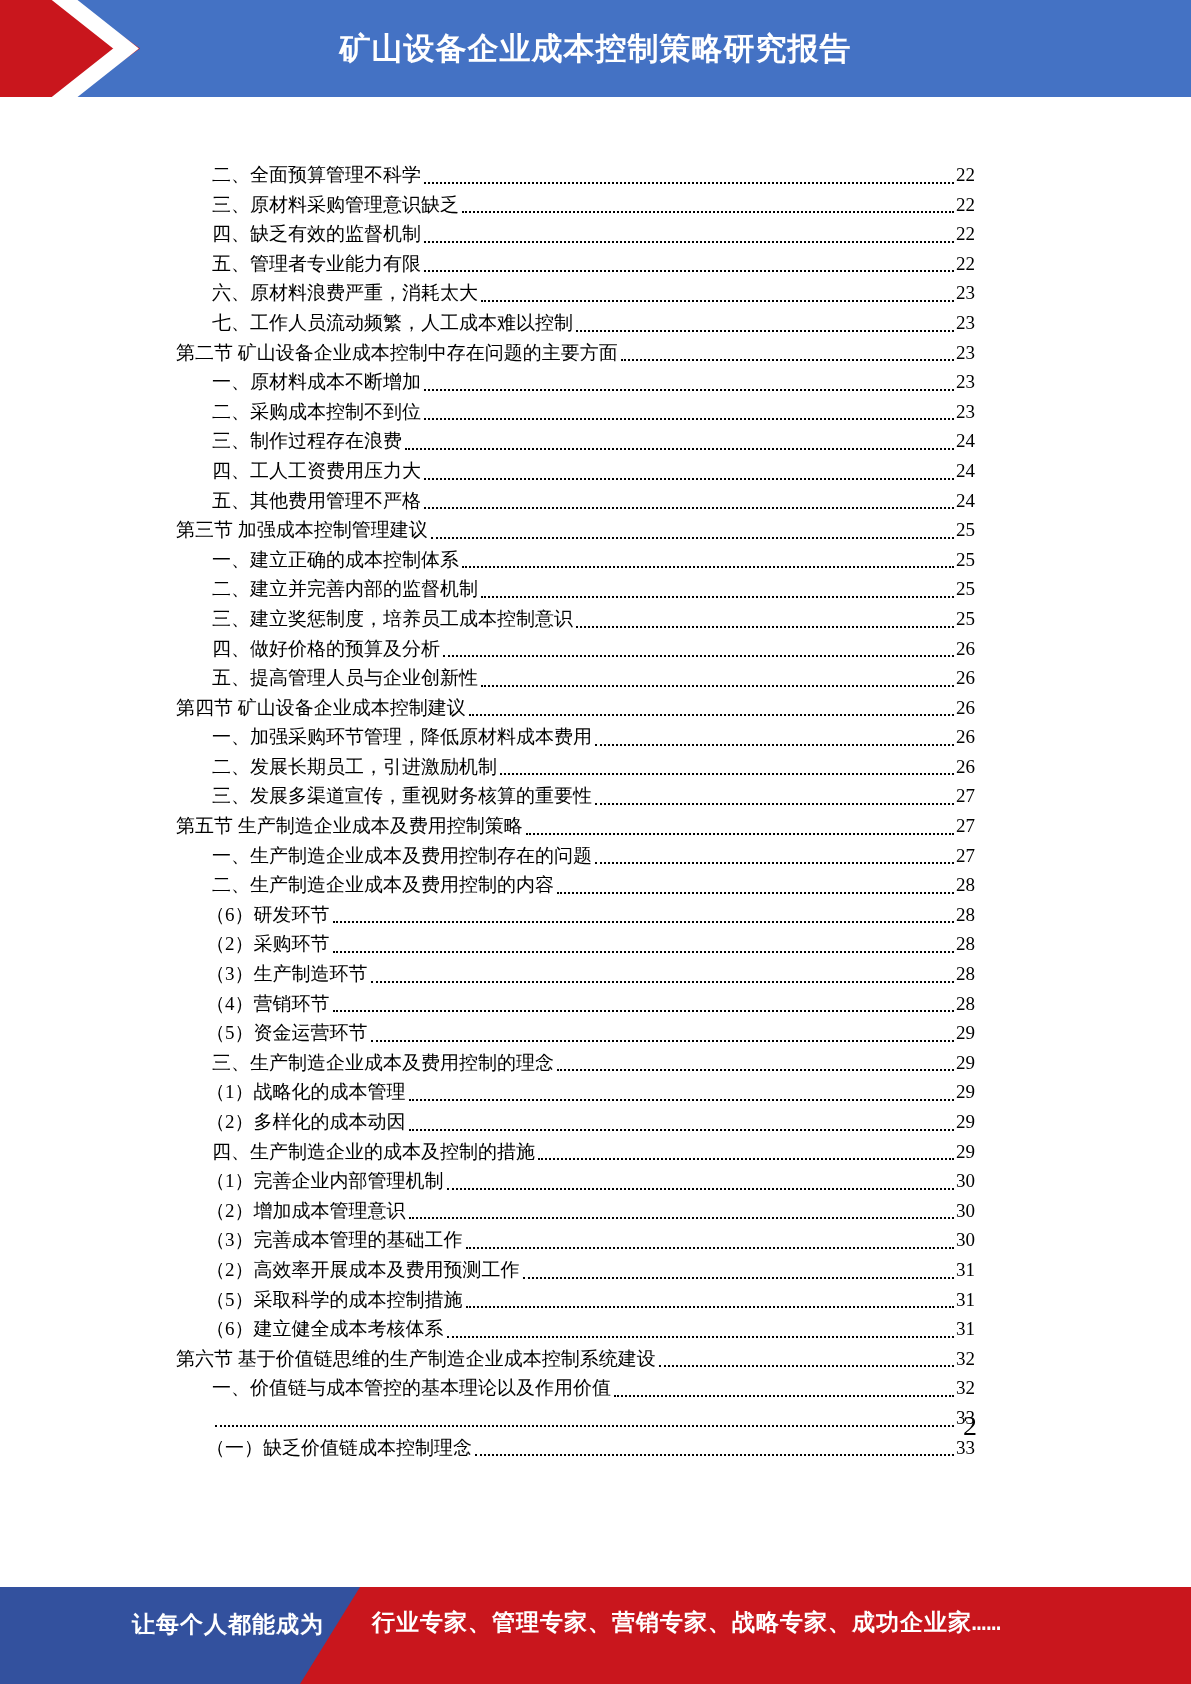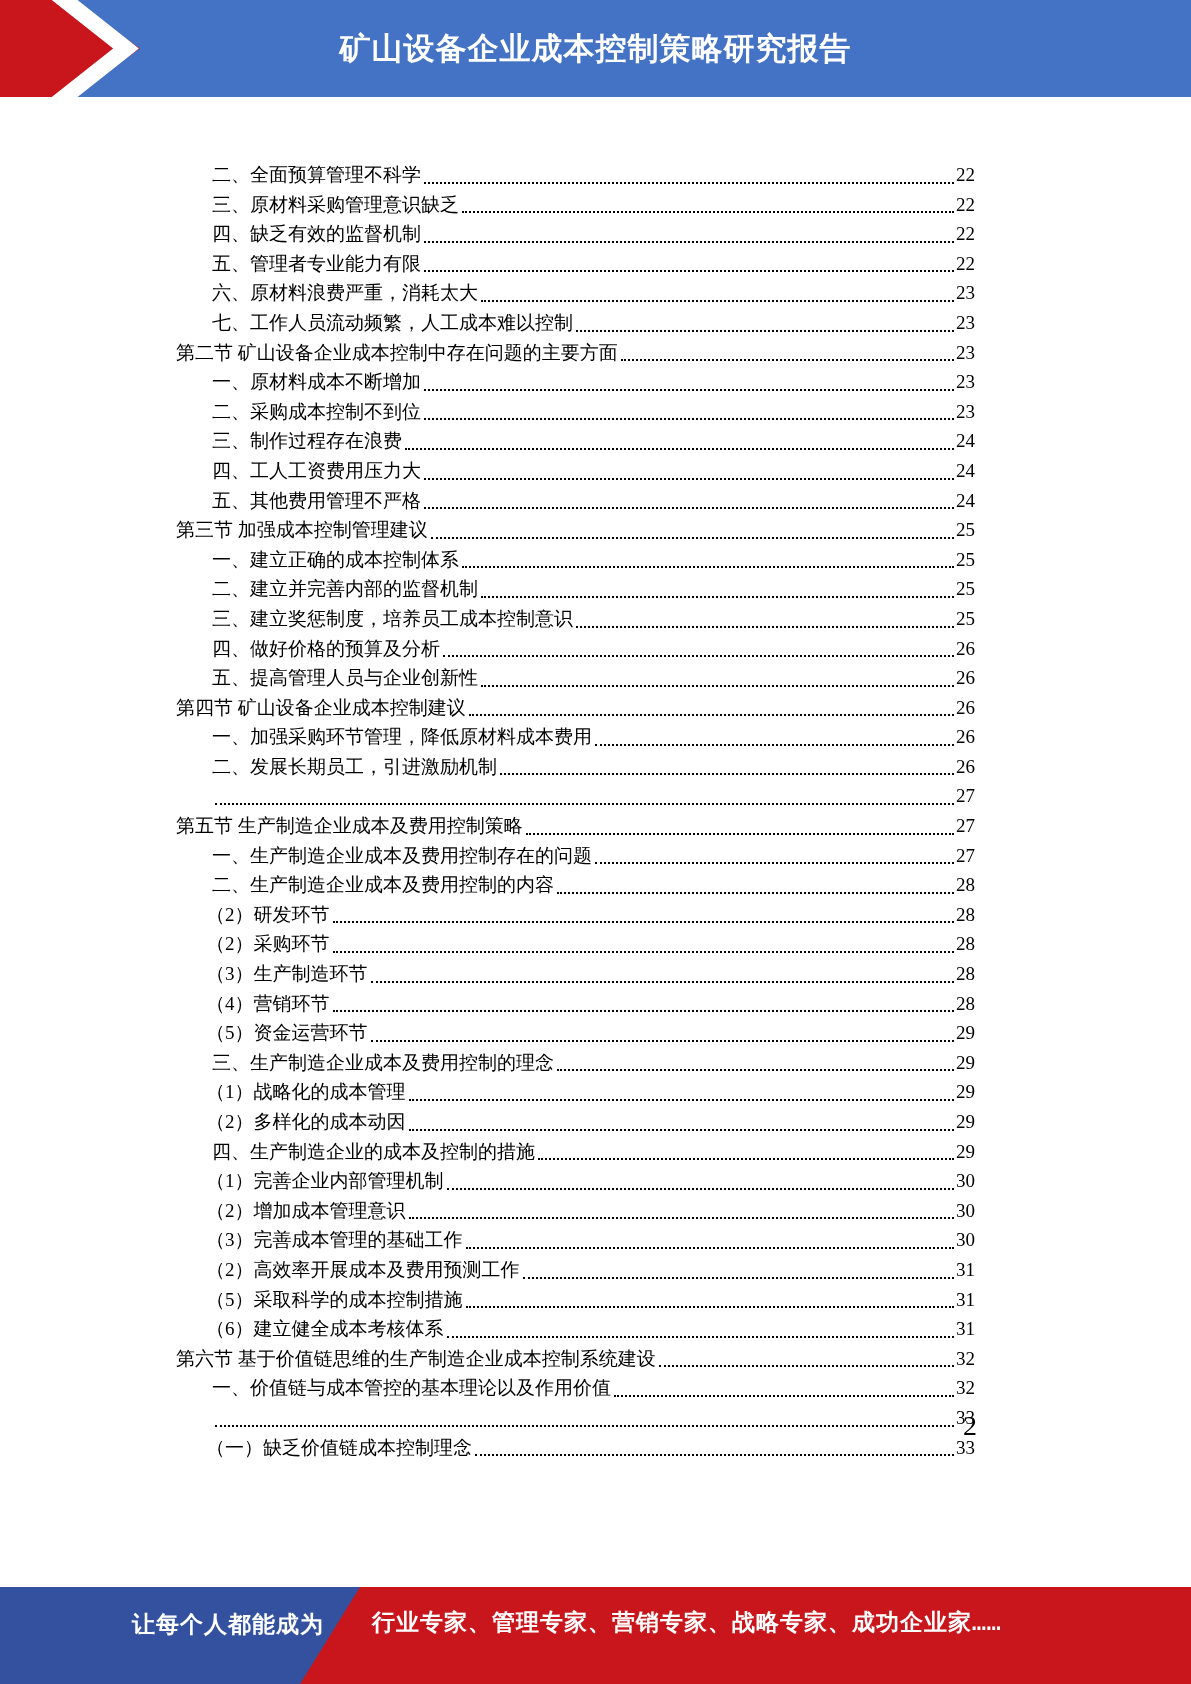--- a/index.html
+++ b/index.html
@@ -187,40 +187,41 @@
         <span class="t">一、加强采购环节管理，降低原材料成本费用</span>
         <span class="leader"></span>
         <span class="p">26</span>
       </div>
       <div class="toc-entry lvl2">
         <span class="t">二、发展长期员工，引进激励机制</span>
         <span class="leader"></span>
         <span class="p">26</span>
       </div>
       <div class="toc-entry lvl2">
+        <span class="t">三、发展多渠道宣传，重视财务核算的重要性</span>
         <span class="leader"></span>
         <span class="p">27</span>
       </div>
       <div class="toc-entry lvl1">
         <span class="t">第五节 生产制造企业成本及费用控制策略</span>
         <span class="leader"></span>
         <span class="p">27</span>
       </div>
       <div class="toc-entry lvl2">
         <span class="t">一、生产制造企业成本及费用控制存在的问题</span>
         <span class="leader"></span>
         <span class="p">27</span>
       </div>
       <div class="toc-entry lvl2">
         <span class="t">二、生产制造企业成本及费用控制的内容</span>
         <span class="leader"></span>
         <span class="p">28</span>
       </div>
       <div class="toc-entry lvl3">
-        <span class="t">（2）研发环节</span>
+        <span class="t">（6）研发环节</span>
         <span class="leader"></span>
         <span class="p">28</span>
       </div>
       <div class="toc-entry lvl3">
         <span class="t">（2）采购环节</span>
         <span class="leader"></span>
         <span class="p">28</span>
       </div>
       <div class="toc-entry lvl3">
         <span class="t">（3）生产制造环节</span>

